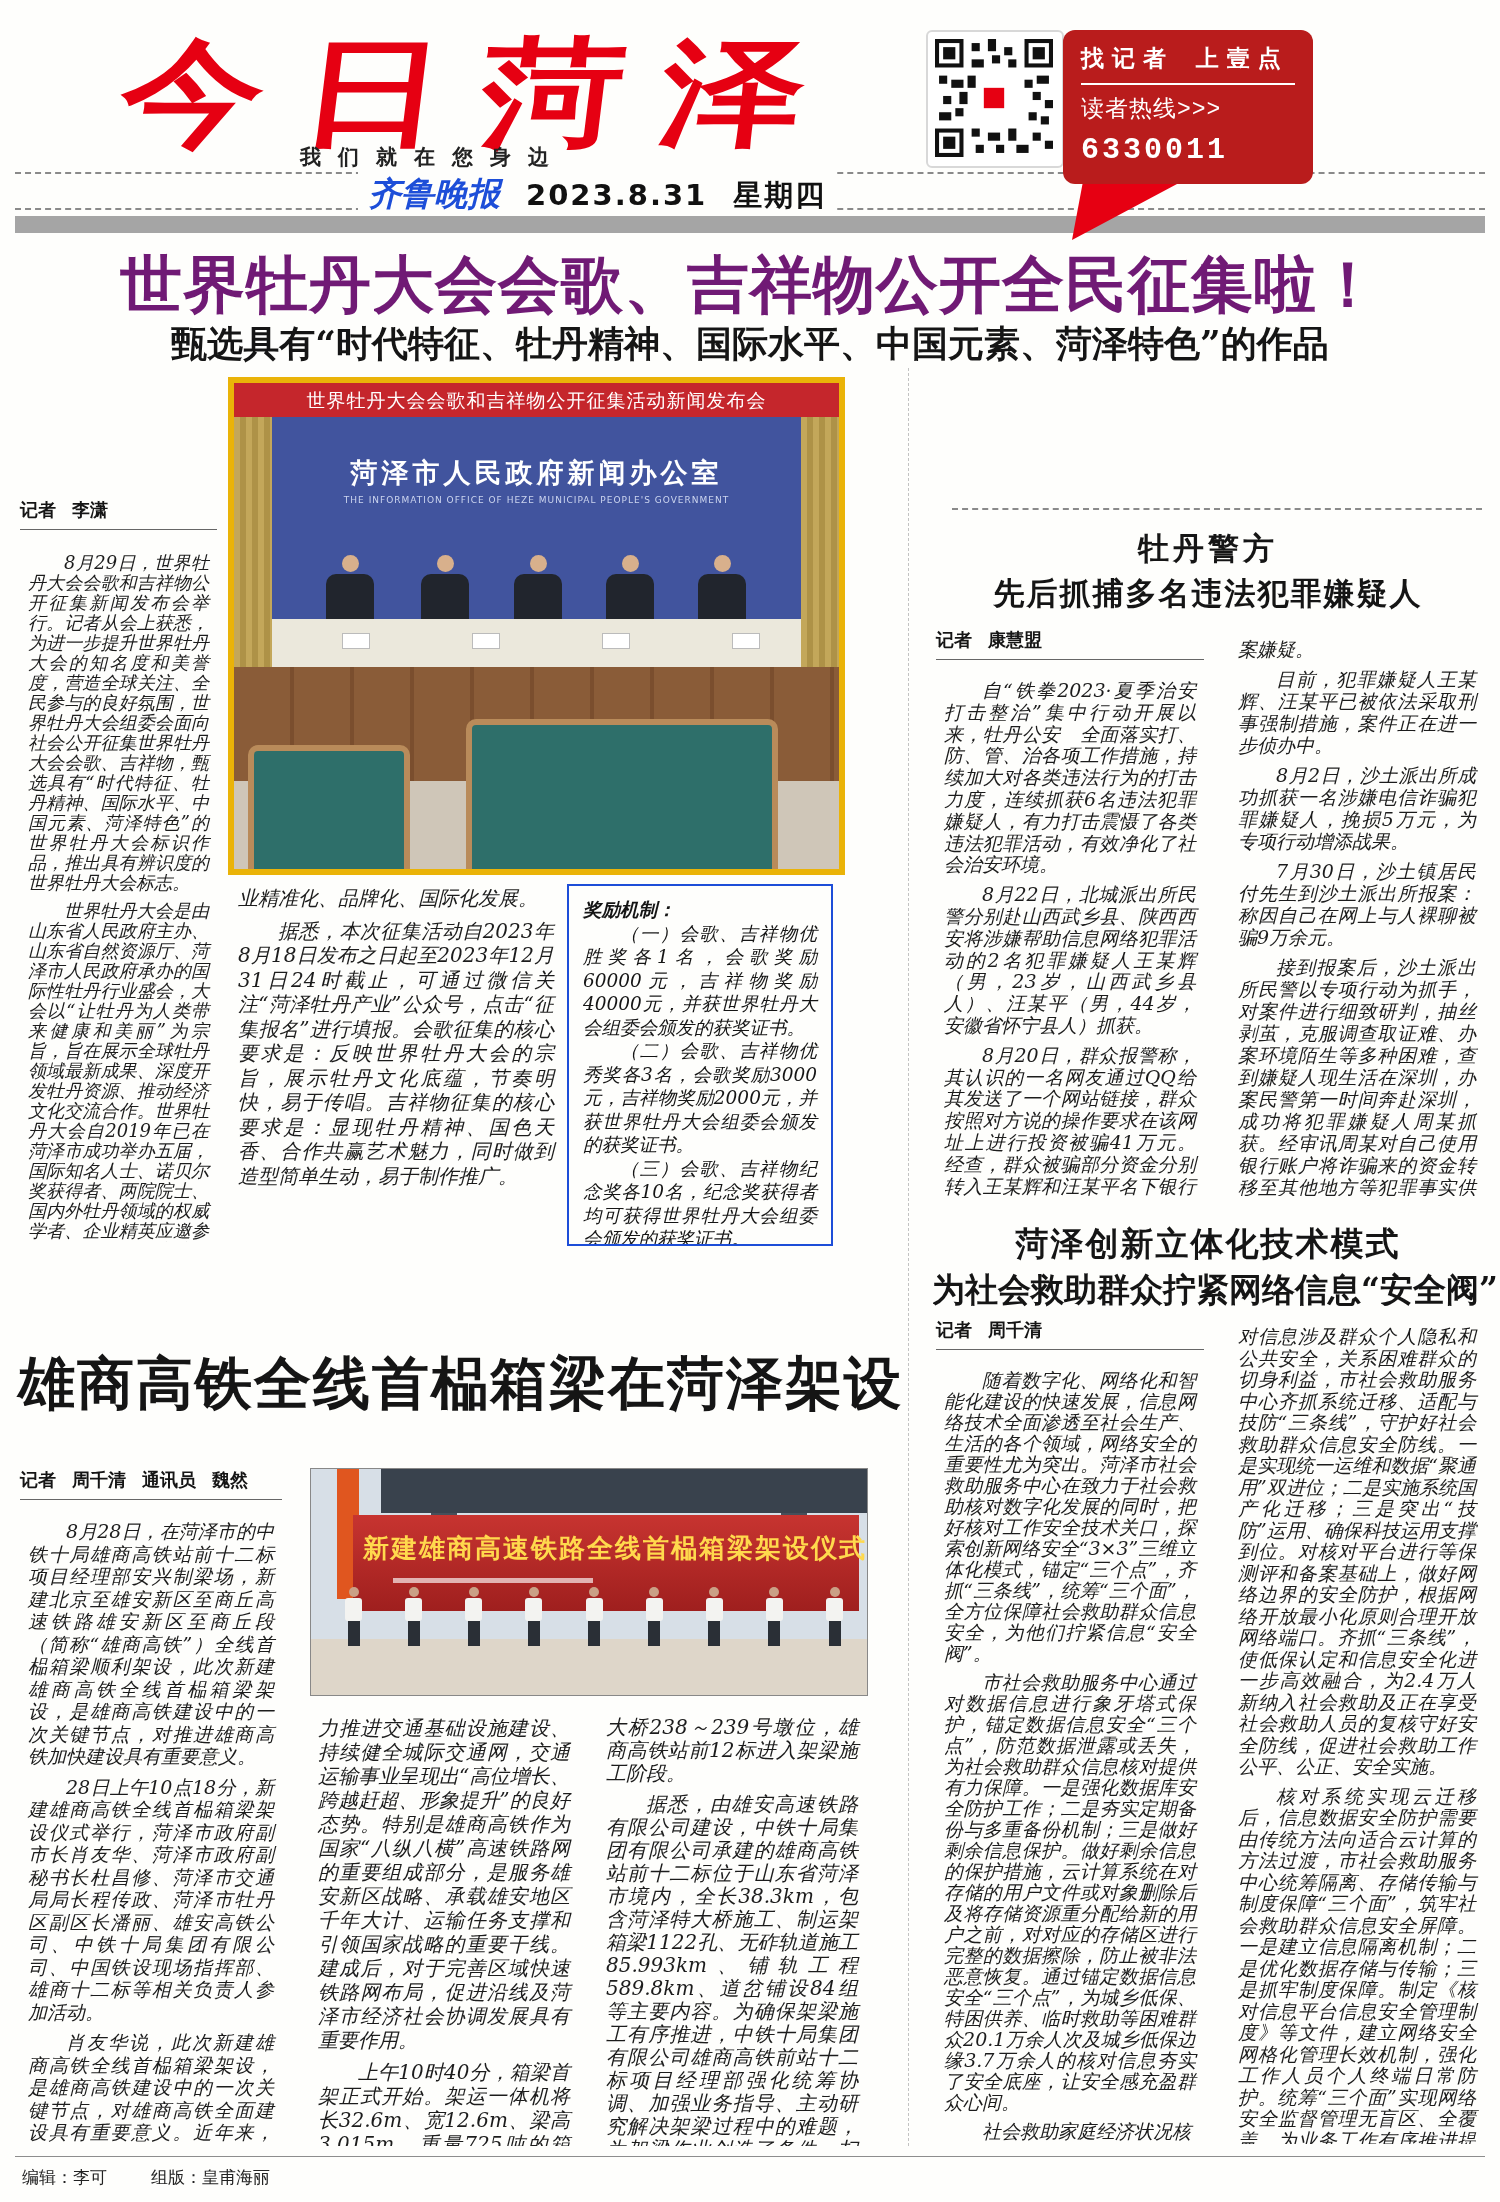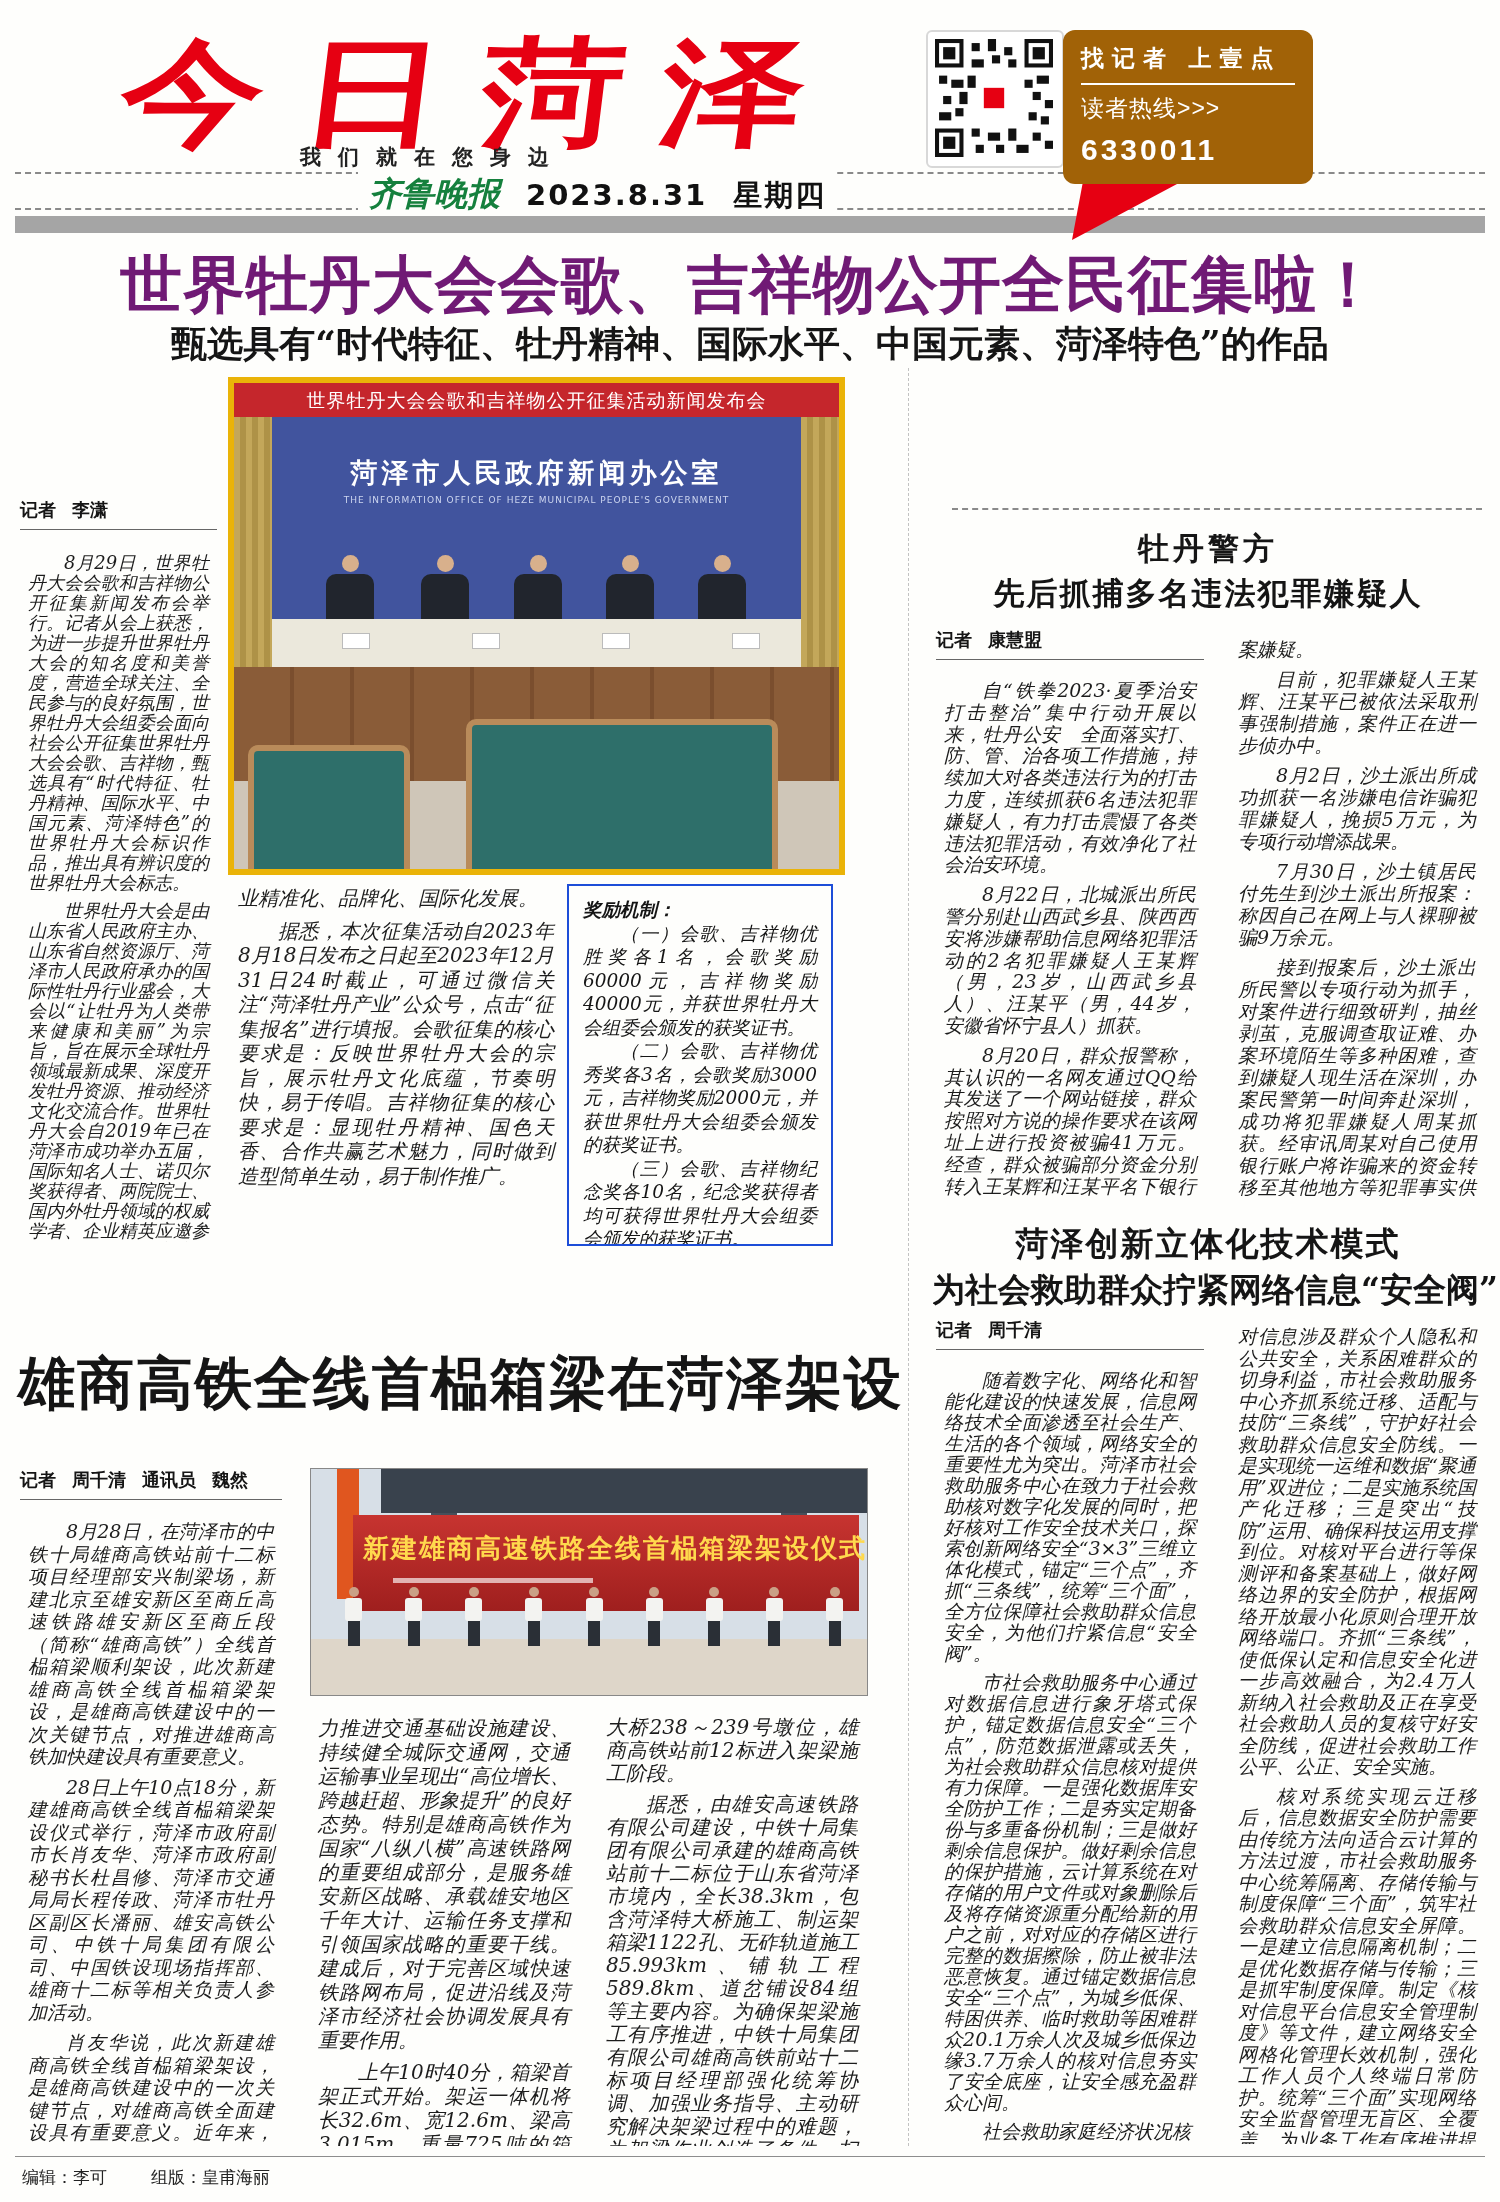--- a/index.html
+++ b/index.html
@@ -8,26 +8,26 @@
 
   
   .logo { position:absolute; left:132px; top:16px; font-size:142px; font-weight:900; color:#e60012;
           font-family:"DejaVu Sans","Liberation Sans",sans-serif; letter-spacing:38px; white-space:nowrap;
           transform:skewX(-7deg) scaleY(0.82); transform-origin:left top; }
   .slogan { position:absolute; left:300px; top:143px; font-size:21px; letter-spacing:17px; font-weight:bold;
             color:#222; font-family:"DejaVu Sans",sans-serif; }
   .mh-dash { position:absolute; left:15px; width:1470px; border-top:2px dashed #8a8a8a; }
   .dash1 { top:172px; } .dash2 { top:208px; }
   .dateline { position:absolute; left:358px; top:172px; display:flex; gap:26px; align-items:baseline; background:#fefefc; padding:0 10px; }
-  .paper-name { color:#15803d; font-size:33px; font-style:italic; font-weight:bold; }
+  .paper-name { color:#1d4ed8; font-size:33px; font-style:italic; font-weight:bold; }
   .date-text,.weekday { font-size:29px; font-weight:bold; font-family:"DejaVu Sans",sans-serif; letter-spacing:2px; color:#111; }
   .qr-box { position:absolute; left:926px; top:30px; width:134px; height:134px; background:#fff; border:2px solid #d8d8d8; border-radius:6px; }
   .qr-box svg { position:absolute; left:7px; top:7px; }
-  .bubble { position:absolute; left:1063px; top:30px; width:250px; height:154px; background:#a16207; border-radius:12px;
-            color:#fff; padding:13px 18px; box-sizing:border-box; font-family:Liberation Sans, sans-serif; z-index:3; }
+  .bubble { position:absolute; left:1063px; top:30px; width:250px; height:154px; background:#b91c1c; border-radius:12px;
+            color:#fff; padding:13px 18px; box-sizing:border-box; font-family:Liberation Mono, monospace; z-index:3; }
   .bubble .l1 { font-size:23px; font-weight:bold; letter-spacing:8px; white-space:nowrap; }
   .bubble .rule { border:none; border-top:2px solid #fff; margin:9px 0 8px 0; }
   .bubble .l2 { font-size:23px; letter-spacing:1px; }
   .bubble .l3 { font-size:30px; font-weight:bold; margin-top:9px; letter-spacing:3px; }
   .bubble-tail { position:absolute; left:1072px; top:176px; width:120px; height:64px; background:#e60012;
                  clip-path:polygon(10% 0, 100% 0, 0 100%); z-index:2; }
   .graybar { position:absolute; left:15px; top:216px; width:1470px; height:17px; background:#a5a5a5; }
 
   
   .lead-headline { position:absolute; left:0; top:243px; width:1500px; text-align:center; font-size:62px;

